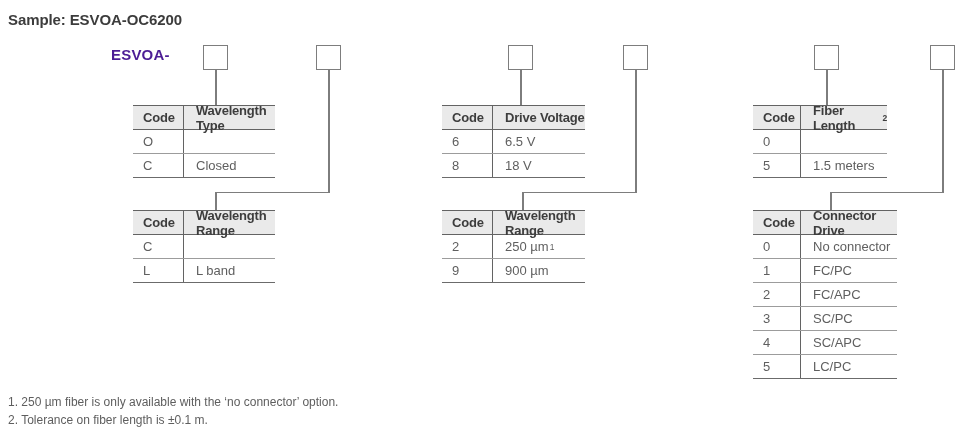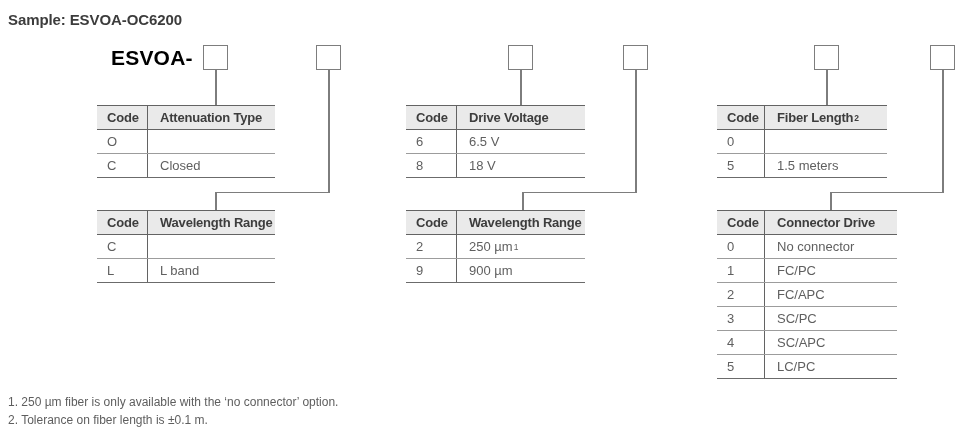--- a/index.html
+++ b/index.html
@@ -17,43 +17,44 @@
     left: 8px; top: 11px;
     font-size: 15px;
     font-weight: bold;
     color: #3c3c3c;
     letter-spacing: -0.1px;
     text-align: right;
   }
   .prefix {
     position: absolute;
     left: 111px; top: 46px;
-    font-size: 21px;
+    font-size: 15px;
     font-weight: bold;
-    color: #000000;
+    color: #4c1d95;
     letter-spacing: 0.2px;
   }
   .digit-box {
     position: absolute;
     width: 25px; height: 25px;
     top: 45px;
     border: 1.5px solid #7d7d7d;
     background: #ffffff;
   }
   .vline, .hline { position: absolute; background: #7d7d7d; }
   .vline { width: 1.5px; }
   .hline { height: 1.5px; }
 
   .ptable { position: absolute; font-size: 13px; }
   .trow {
     display: flex;
     height: 24px;
     border-bottom: 1px solid #9c9c9c;
     align-items: center;
     color: #5f5f5f;
+    margin-left: 36px;
   }
   .trow:last-child { border-bottom-color: #6b6b6b; }
   .trow.thead {
     height: 25px;
     background: #eaeaea;
     border-top: 1px solid #636363;
     border-bottom: 1px solid #636363;
     font-weight: bold;
     color: #3d3d3d;
     letter-spacing: -0.2px;
@@ -108,21 +109,21 @@
   <div class="hline" style="left:522px;top:191.5px;width:114.5px"></div>
   <div class="vline" style="left:522px;top:191.5px;height:19.5px"></div>
 
   <div class="vline" style="left:942px;top:70px;height:123px"></div>
   <div class="hline" style="left:830px;top:191.5px;width:113.5px"></div>
   <div class="vline" style="left:830px;top:191.5px;height:19.5px"></div>
 
   <div class="ptable" style="left:97px;top:105px;width:178px">
     <div class="trow thead">
       <div class="tcell code">Code</div>
-      <div class="tcell val">Attenuation Type</div>
+      <div class="tcell val">Wavelength Type</div>
     </div>
     <div class="trow">
       <div class="tcell code">O</div>
     </div>
     <div class="trow">
       <div class="tcell code">C</div>
       <div class="tcell val">Closed</div>
     </div>
   </div>
 

